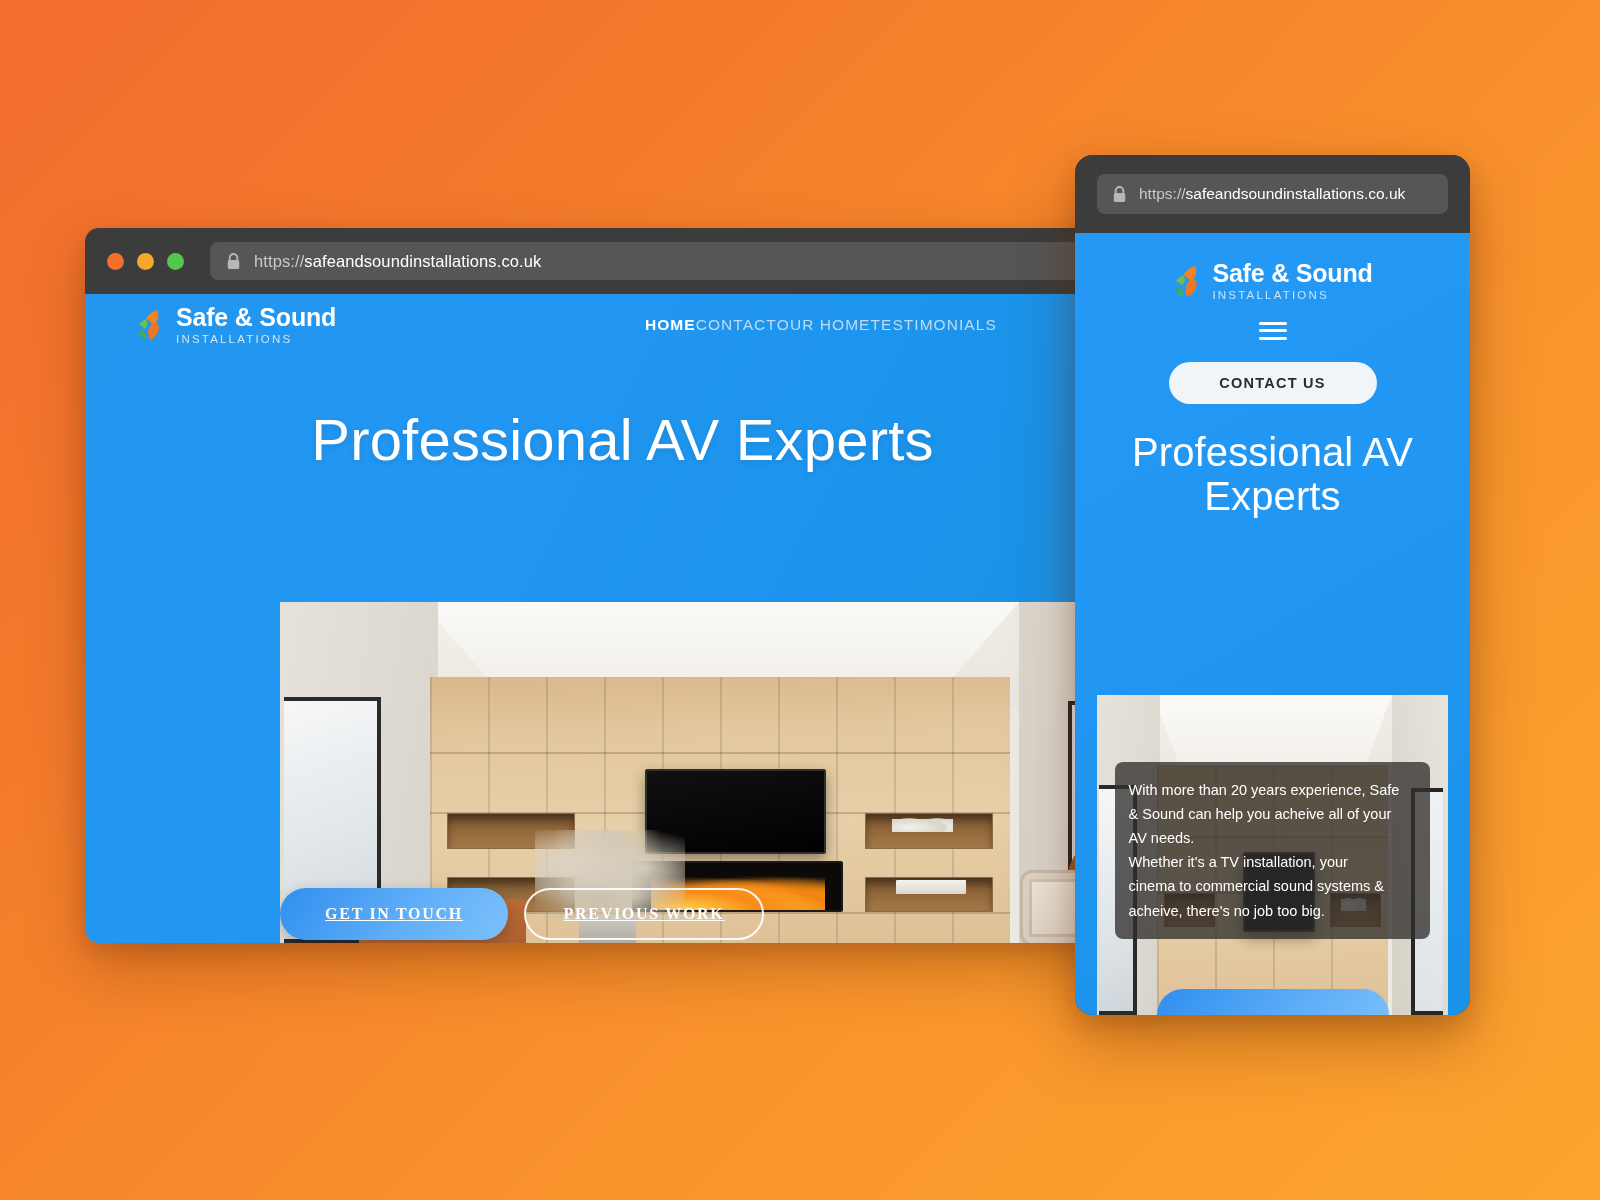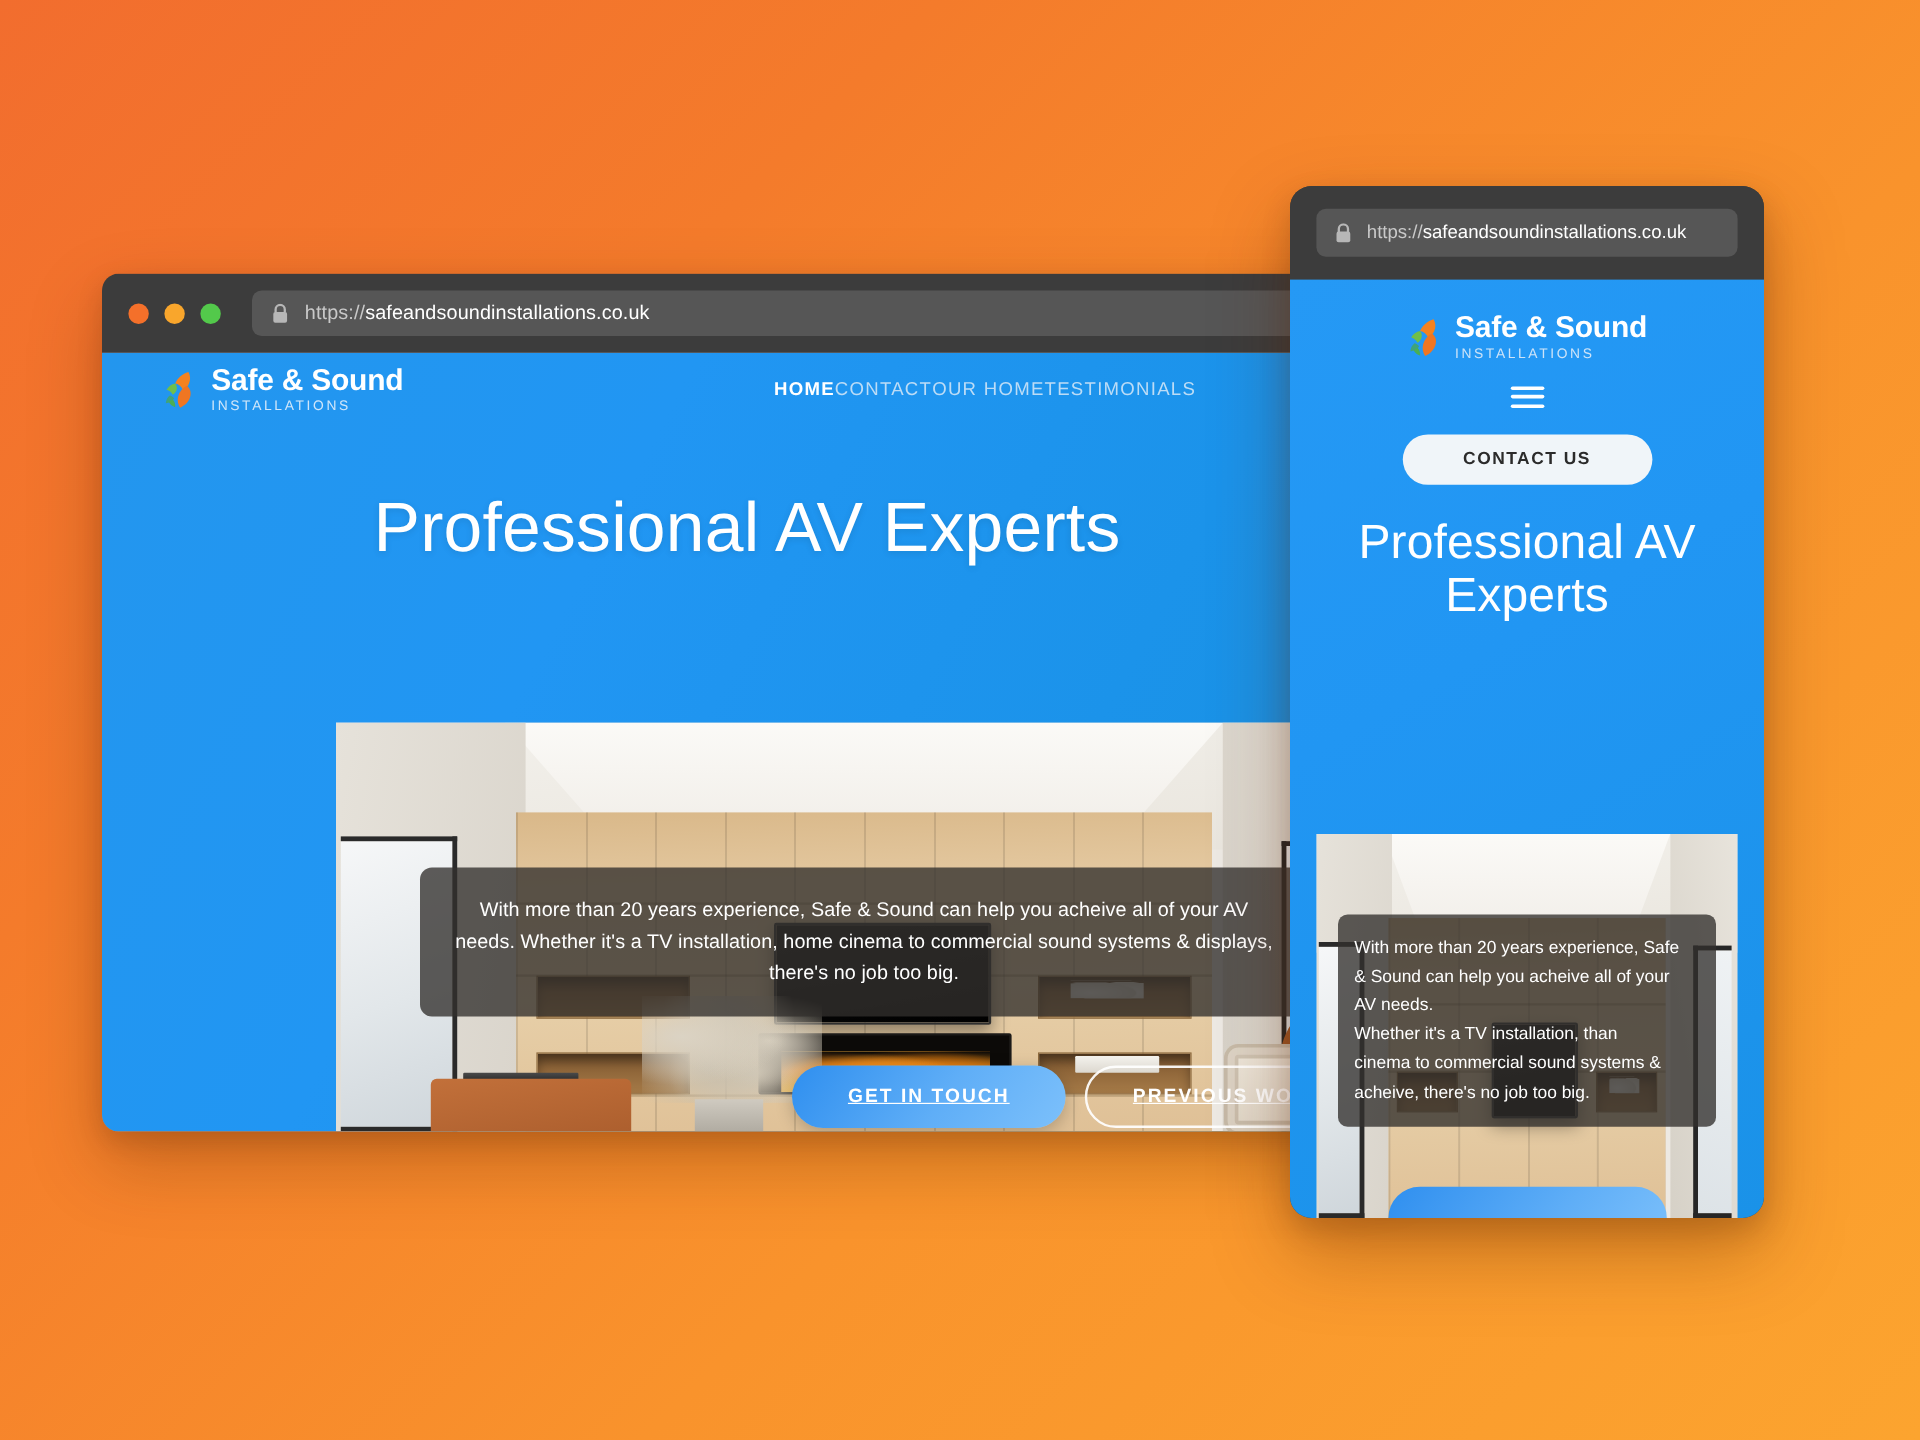--- a/index.html
+++ b/index.html
@@ -217,22 +217,23 @@
     padding:22px 26px;
     text-align:center;
     color:#fff;
     font-size:16.5px;
     line-height:1.62;
     letter-spacing:.05px;
     z-index:3;
   }
   .hero-buttons {
     position:absolute; left:0; right:16px; top:84%;
-    display:flex; justify-content:flex-end; gap:16px;
+    display:flex; justify-content:flex-start; gap:16px;
     z-index:3;
+    font-family:Liberation Serif, serif;
   }
   .btn {
     font-size:16px; font-weight:700; letter-spacing:1.7px;
     display:flex; align-items:center; justify-content:center;
     white-space:nowrap;
   }
   .btn-primary {
     width:228px; height:52px; border-radius:26px;
     background:linear-gradient(125deg,#2F8FEF 0%, #5FAEF7 55%, #7CC0FB 100%);
     color:#fff;
@@ -386,21 +387,20 @@
         <div class="book-stack"></div>
         <div class="ottoman"></div>
         <div class="plant"></div>
         <div class="plant-pot"></div>
         <div class="chair">
           <div class="frame"></div>
           <div class="cushion"></div>
         </div>
       </div>
 
-      <div class="overlay-panel">With more than 20 years experience, Safe &amp; Sound can help you acheive all of your AV needs. Whether it's a  TV installation, home cinema to commercial sound systems &amp; displays, there's no job too big.</div>
 
       <div class="hero-buttons">
         <a class="btn btn-primary" href="#">GET IN TOUCH</a>
         <a class="btn btn-outline" href="#">PREVIOUS WORK</a>
       </div>
     </div>
 
   </div>
 </div>
 
@@ -456,21 +456,21 @@
         <div class="shelf s1"></div>
         <div class="shelf s3"></div>
         <div class="tv"></div>
         <div class="bowls"></div>
       </div>
 
       <div class="m-overlay">
         <span class="m-ph-line">With more than 20 years experience, Safe</span>
         <span class="m-ph-line">&amp; Sound can help you acheive all of your</span>
         <span class="m-ph-line">AV needs.</span>
-        <span class="m-ph-line">Whether it's a  TV installation, than</span>
+        <span class="m-ph-line">Whether it's a  TV installation, your</span>
         <span class="m-ph-line">cinema to commercial sound systems &amp;</span>
         <span class="m-ph-line">acheive, there's no job too big.</span>
       </div>
 
       <div class="m-btn-peek"></div>
     </div>
 
   </div>
 </div>
 

